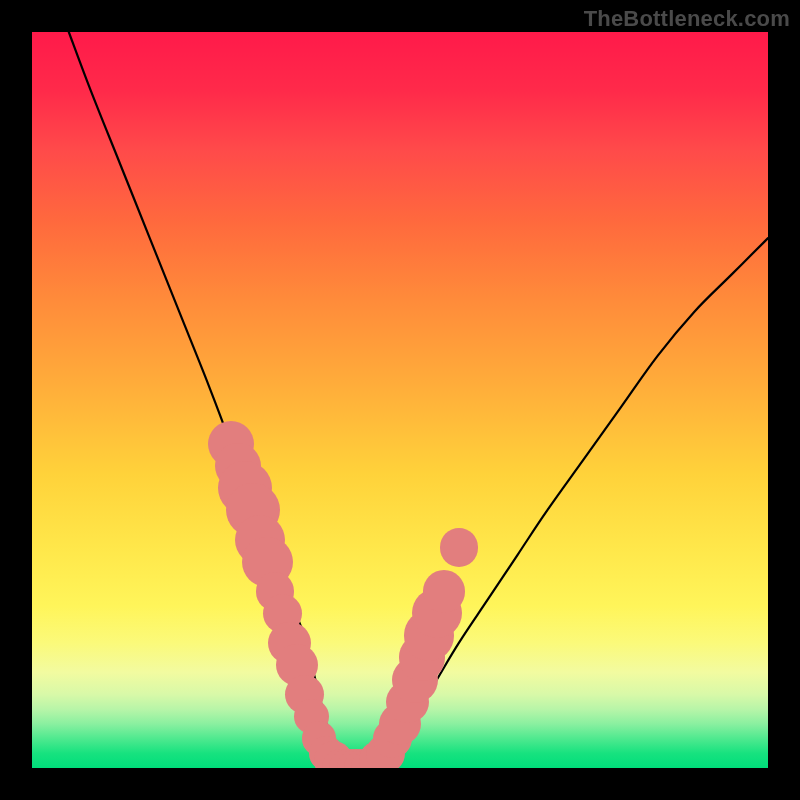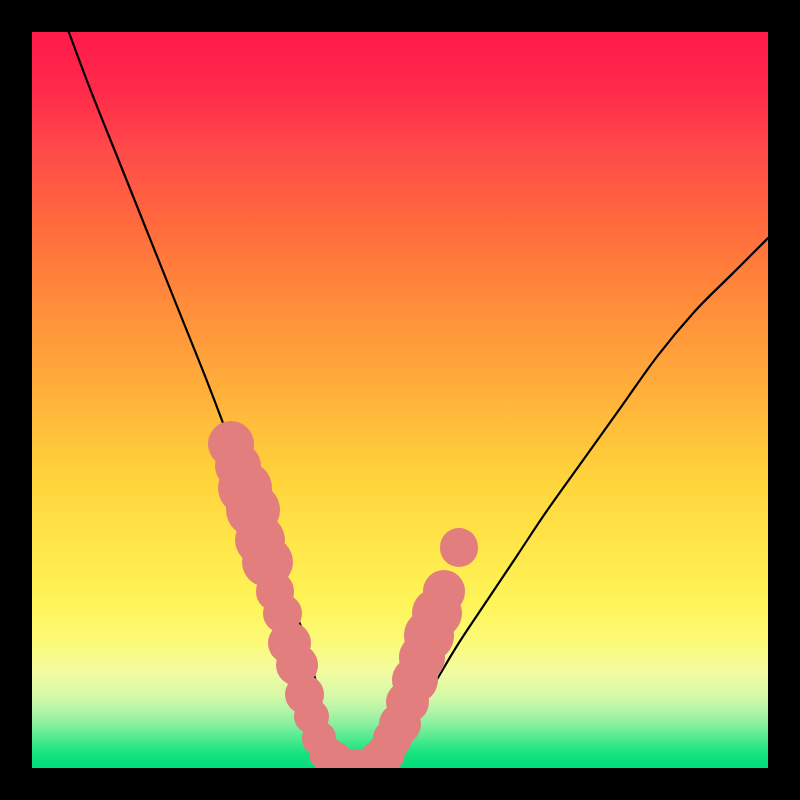--- a/index.html
+++ b/index.html
@@ -74,20 +74,21 @@
   .blob {
     position: absolute;
     background: #e27e7e;
     border-radius: 999px;
   }
 </style>
 </head>
 <body>
 
 <div class="frame">
+  <div class="watermark">TheBottleneck.com</div>
 
   <div class="plot">
     <div class="gradient"></div>
 
     <svg class="curve" viewBox="0 0 736 736" preserveAspectRatio="none">
       <path id="curve-path" d="M 36.800000000000004 0 C 40.77440000000001 10.598399999999998, 49.60640000000001 35.03359999999999, 58.88 58.879999999999995 C 68.1536 82.7264, 77.7216 105.98400000000001, 88.32 132.48000000000002 C 98.91839999999999 158.97600000000003, 107.1616 179.58400000000003, 117.76 206.08000000000004 C 128.35840000000002 232.57600000000005, 136.60160000000002 253.18400000000003, 147.20000000000002 279.68 C 157.79840000000002 306.176, 167.3664 329.43359999999996, 176.64 353.28 C 185.91359999999997 377.1264, 192.09600000000003 393.6128, 198.72000000000003 412.16 C 205.34400000000002 430.70720000000006, 208.1408 441.7472, 213.44 456.32 C 218.73919999999998 470.89279999999997, 222.86079999999998 479.872, 228.16 493.12 C 233.4592 506.368, 237.58080000000004 516.6719999999999, 242.88000000000002 529.92 C 248.1792 543.168, 252.30079999999998 553.472, 257.59999999999997 566.72 C 262.89919999999995 579.9680000000001, 268.3456 591.5968, 272.32 603.52 C 276.2944 615.4431999999999, 277.0304 622.3616000000001, 279.68 632.96 C 282.3296 643.5584, 284.3904 651.8016, 287.04 662.4 C 289.68960000000004 672.9984, 291.7504 682.5664, 294.40000000000003 691.84 C 297.04960000000005 701.1136, 299.11039999999997 707.2959999999999, 301.76 713.92 C 304.4096 720.544, 306.4704 724.6655999999999, 309.12 728.64 C 311.7696 732.6144, 312.5056 734.6752, 316.48 736 C 320.4544 737.3248, 325.9008 737.3248, 331.2 736 C 336.4992 734.6752, 340.6208 732.6144, 345.91999999999996 728.64 C 351.21919999999994 724.6655999999999, 354.01599999999996 721.8688, 360.64 713.92 C 367.264 705.9712, 374.7712 696.4032, 382.72 684.48 C 390.66880000000003 672.5568000000001, 396.8512 660.9280000000001, 404.8 647.6800000000001 C 412.7488 634.432, 417.6064 625.4528, 426.88 610.88 C 436.1536 596.3072, 445.72159999999997 582.6176, 456.32 566.72 C 466.9184 550.8224, 475.1616000000001 538.4576, 485.76000000000005 522.56 C 496.3584 506.66239999999993, 503.2767999999999 495.6224, 515.1999999999999 478.40000000000003 C 527.1231999999999 461.17760000000004, 538.752 445.42719999999997, 552 426.88 C 565.248 408.3328, 575.552 393.9072, 588.8000000000001 375.36 C 602.0480000000001 356.81280000000004, 612.3520000000001 341.06239999999997, 625.6 323.84 C 638.848 306.6176, 649.152 294.2528, 662.4 279.68 C 675.6479999999999 265.10720000000003, 685.9519999999999 256.128, 699.1999999999999 242.88 C 712.448 229.632, 729.376 212.70400000000004, 736 206.08000000000004"></path>
     </svg>
 
     <div id="markers">
         <div class="blob" style="width: 46.272px; height: 46.272px; left: 175.584px; top: 389.024px; background: rgb(226, 126, 126);"></div>

